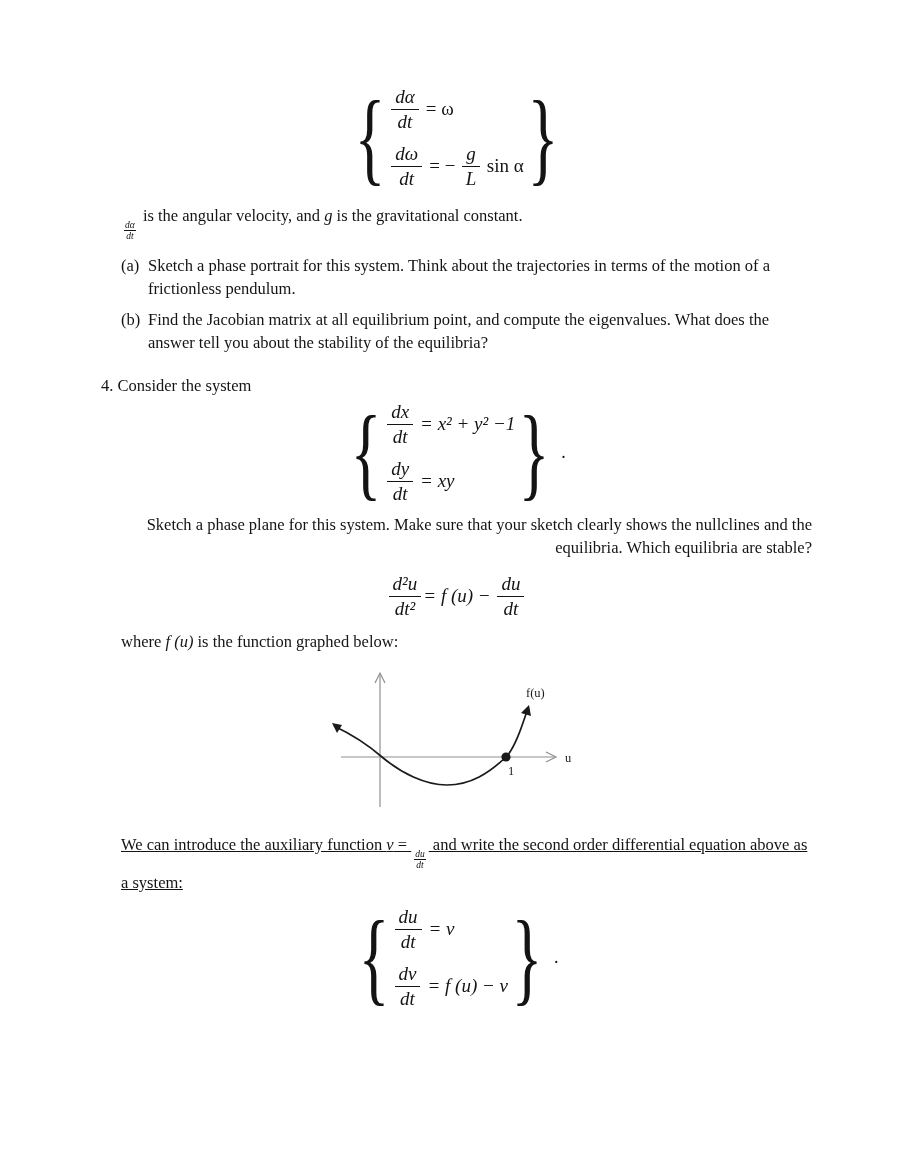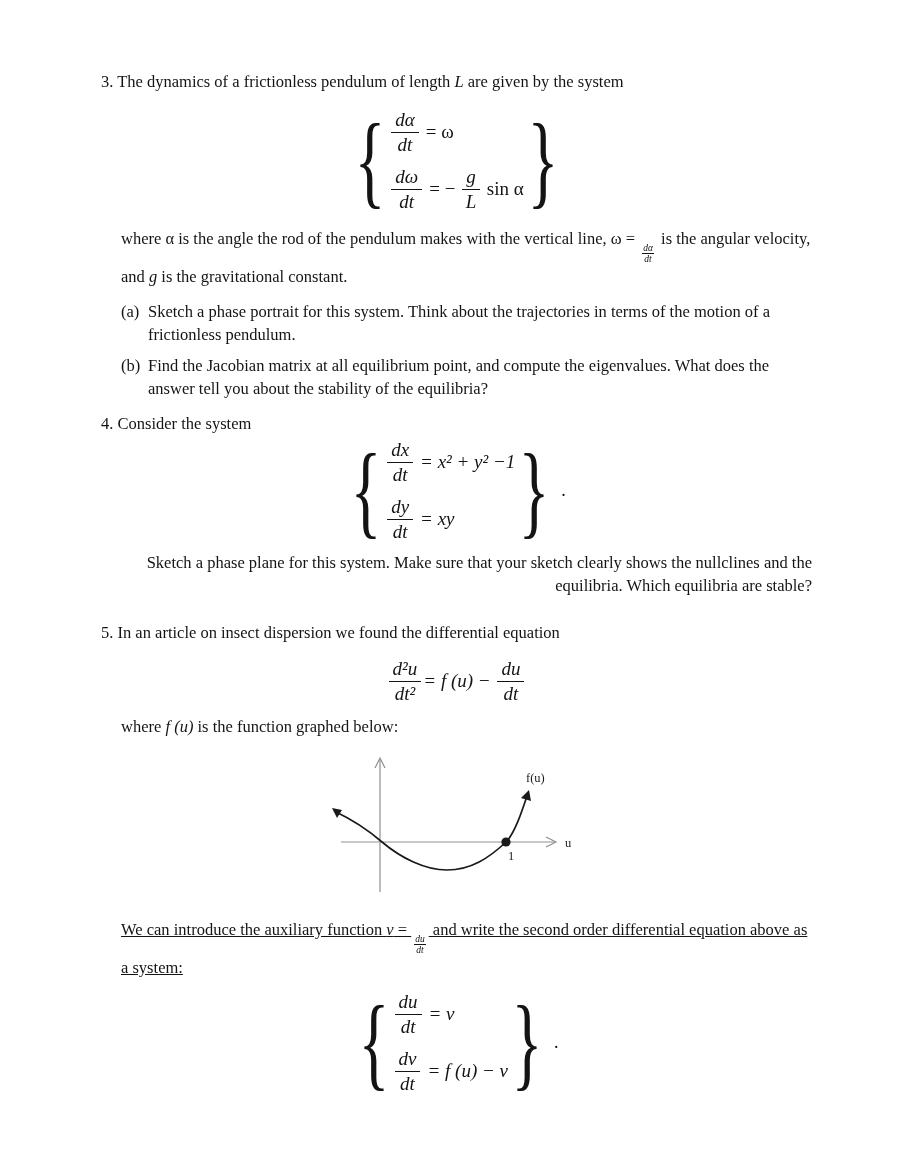--- a/index.html
+++ b/index.html
@@ -53,21 +53,20 @@
   .eq-block-sm{margin-top:10px;margin-bottom:10px;}
 
   
   .graph-wrap{margin:14px 0 0 228px;width:250px;height:148px;}
 </style>
 </head>
 <body>
 
 <div id="content">
 
-  <p class="title-line"><span>3. The dynamics of a frictionless pendulum of length </span><span class="it">L</span><span> are given by the system</span></p>
 
   <div class="eqn eq-block" style="margin-top:16px;">
     <span class="brace">{</span>
     <div class="rows">
       <div class="row">
         <span class="frac">
             <span class="fnum it">dα</span>
             <span class="fden it">dt</span>
           </span>
         <span class="mtext up">= ω</span>
@@ -81,35 +80,35 @@
         <span class="frac">
             <span class="fnum it">g</span>
             <span class="fden it">L</span>
           </span>
         <span class="mtext up">sin α</span>
       </div>
     </div>
     <span class="brace">}</span>
   </div>
 
-  <p class="body-par" style="margin-top:16px;"><span>where α is the angle the rod of the pendulum makes with the vertical line, ω = </span><span class="ifrac">
+  <p class="body-par" style="margin-top:16px;"><span class="ifrac">
         <span class="n">dα</span>
         <span class="d">dt</span>
       </span><span> is the angular velocity, and </span><span class="it">g</span><span> is the gravitational constant.</span></p>
 
   <div class="part">
     <span class="part-label">(a)</span>
     <span class="part-text">Sketch a phase portrait for this system. Think about the trajectories in terms of the motion of a frictionless pendulum.</span>
   </div>
   <div class="part" style="margin-top:8px;">
     <span class="part-label">(b)</span>
     <span class="part-text">Find the Jacobian matrix at all equilibrium point, and compute the eigenvalues. What does the answer tell you about the stability of the equilibria?</span>
   </div>
 
-  <p class="title-line" style="margin-top:12px;">4. Consider the system</p>
+  <p class="title-line" style="margin-top:20px;">4. Consider the system</p>
 
   <div class="eqn eq-block-sm" style="margin-top:4px;">
     <span class="brace">{</span>
     <div class="rows">
       <div class="row">
         <span class="frac">
             <span class="fnum it">dx</span>
             <span class="fden it">dt</span>
           </span>
         <span class="mtext it">= x² + y² −1</span>
@@ -121,21 +120,20 @@
           </span>
         <span class="mtext it">= xy</span>
       </div>
     </div>
     <span class="brace">}</span>
     <span class="eq-period">.</span>
   </div>
 
   <p class="body-par" style="margin-top:2px;text-align:right;">Sketch a phase plane for this system. Make sure that your sketch clearly shows the nullclines and the equilibria. Which equilibria are stable?</p>
 
-  <p class="title-line" style="margin-top:24px;">5. In an article on insect dispersion we found the differential equation</p>
 
   <div class="eqn" style="margin-top:14px;margin-bottom:12px;text-align:right;">
     <span class="frac">
         <span class="fnum it">d²u</span>
         <span class="fden it">dt²</span>
       </span>
     <span class="mtext it">= f (u) − </span>
     <span class="frac">
         <span class="fnum it">du</span>
         <span class="fden it">dt</span>

